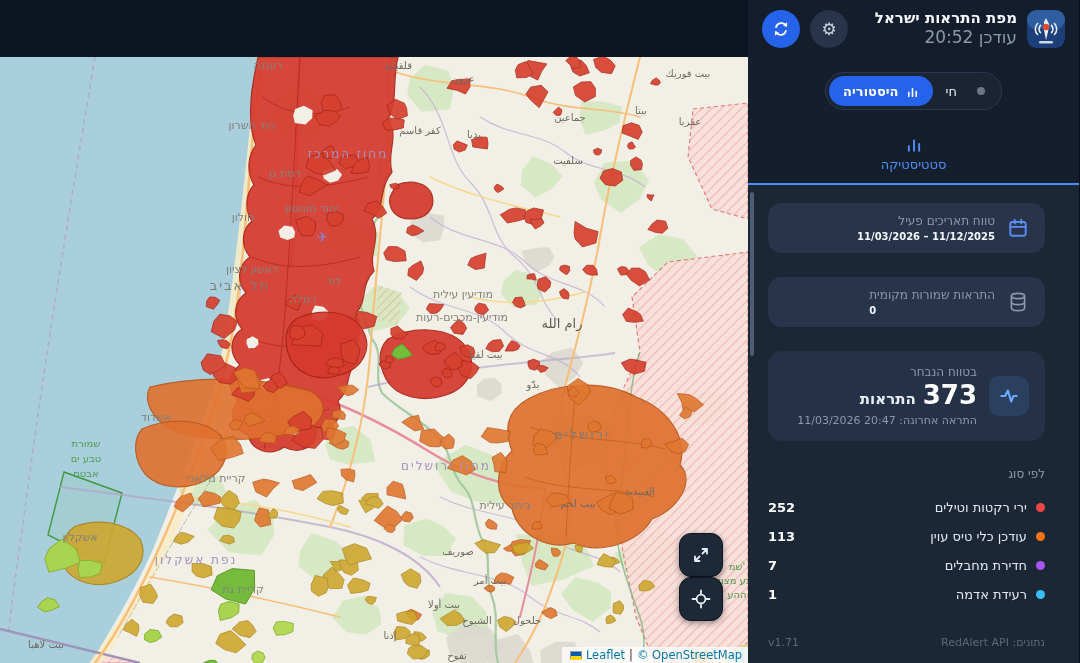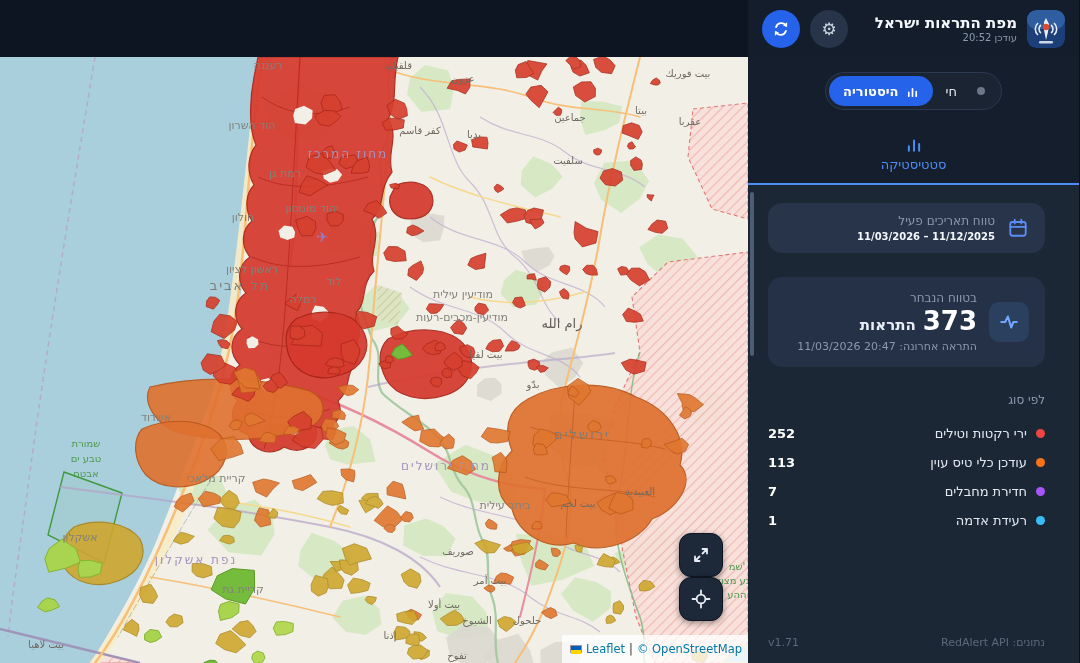--- a/index.html
+++ b/index.html
@@ -17,34 +17,34 @@
   .lbl-ar{fill:#6e6a62;font-size:10px;}
   .lbl-ar-big{fill:#5f5b54;font-size:13px;}
   .lbl-district{fill:#a392bd;font-size:12px;letter-spacing:2px;}
   .lbl-nature{fill:#4f9a4f;font-size:10px;}
   .map-btn{position:absolute;width:44px;height:44px;border-radius:12px;background:#1d2838;
            border:1px solid #0d1523;display:flex;align-items:center;justify-content:center;
            box-shadow:0 2px 6px rgba(0,0,0,.4);cursor:pointer;}
   .map-btn svg{stroke:#e8edf4;}
   .btn-fullscreen{right:25px;bottom:86px;}
   .btn-locate{right:25px;bottom:42px;}
-  .attribution{position:absolute;right:0;bottom:0;height:28px;background:rgba(255,255,255,.78);
+  .attribution{position:absolute;right:0;bottom:0;height:16px;background:rgba(255,255,255,.78);
                display:flex;align-items:center;gap:4px;padding:0 6px 0 8px;font-size:11.5px;color:#333;}
   .attribution a{color:#0078a8;text-decoration:none;}
   .flag{width:12px;height:8px;display:inline-block;border:0.5px solid #999;}
   .flag .b{height:4px;background:#005bbb;}
   .flag .y{height:4px;background:#ffd500;}
   
   .sidebar{width:332px;height:663px;background:#1c2736;direction:rtl;display:flex;flex-direction:column;
            border-right:1px solid #0a111d;position:relative;}
   .sb-header{height:57px;background:#131d2b;display:flex;align-items:center;gap:10px;padding:0 14px;flex:0 0 57px;}
   .app-logo{width:38px;height:38px;border-radius:9px;flex:0 0 38px;overflow:hidden;}
   .title-block{display:flex;flex-direction:column;line-height:1.2;}
   .app-title{font-size:15px;font-weight:bold;color:#f4f7fb;}
-  .app-sub{font-size:10px;color:#8b99ad;}
+  .app-sub{font-size:17px;color:#8b99ad;}
   .hdr-spacer{flex:1;}
   .icon-btn{width:38px;height:38px;border-radius:50%;display:flex;align-items:center;justify-content:center;cursor:pointer;flex:0 0 38px;}
   .gear-btn{background:#27344a;color:#cbd5e1;font-size:17px;}
   .refresh-btn{background:#2563eb;}
   .toggle-row{height:68px;background:#141e2c;display:flex;align-items:center;justify-content:center;flex:0 0 68px;}
   .toggle{height:38px;border-radius:19px;background:#1b2433;border:1px solid #2b3851;display:flex;align-items:center;padding:3px;}
   .toggle-live{display:flex;align-items:center;gap:20px;padding:0 13px;color:#dfe6ee;font-size:13px;cursor:pointer;}
   .live-dot{width:8px;height:8px;border-radius:50%;background:#6b7687;}
   .toggle-history{display:flex;align-items:center;gap:7px;background:#2563eb;border-radius:15px;height:30px;
                   padding:0 14px;color:#fff;font-size:13px;font-weight:bold;cursor:pointer;}
@@ -567,20 +567,30 @@
         <svg width="22" height="22" viewBox="0 0 20 20" fill="none" stroke="#5b8df5" stroke-width="1.7" stroke-linecap="round">
           <rect x="3" y="4.5" width="14" height="12.5" rx="2"></rect>
           <path d="M3 9 h14 M7 2.5 v3.5 M13 2.5 v3.5"></path>
         </svg>
         <div class="txt">
           <span class="card-title">טווח תאריכים פעיל</span>
           <span class="card-value num">11/03/2026 – 11/12/2025</span>
         </div>
       </div>
 
+      <div class="card">
+        <svg width="22" height="22" viewBox="0 0 20 20" fill="none" stroke="#8b99ad" stroke-width="1.5" stroke-linecap="round">
+          <ellipse cx="10" cy="4.5" rx="6" ry="2.4"></ellipse>
+          <path d="M4 4.5 v11 M16 4.5 v11 M4 10 a6 2.4 0 0 0 12 0 M4 15.5 a6 2.4 0 0 0 12 0"></path>
+        </svg>
+        <div class="txt">
+          <span class="card-title">התראות שמורות מקומית</span>
+          <span class="card-value num">0</span>
+        </div>
+      </div>
 
       <div class="card card-big">
         <div class="icon-sq">
           <svg width="22" height="22" viewBox="0 0 20 20" fill="none" stroke="#6ea8ff" stroke-width="1.9" stroke-linecap="round" stroke-linejoin="round">
             <path d="M3 10 h3.5 L9 5 l3 10 2-5 H17"></path>
           </svg>
         </div>
         <div class="txt">
           <span class="card-title">בטווח הנבחר</span>
           <span class="big-row">

